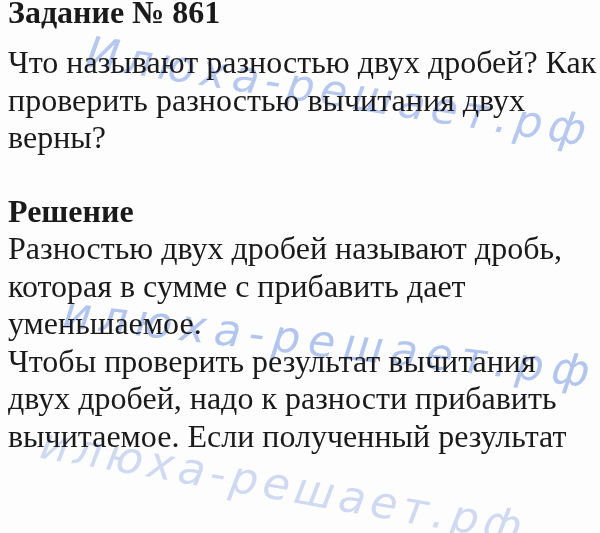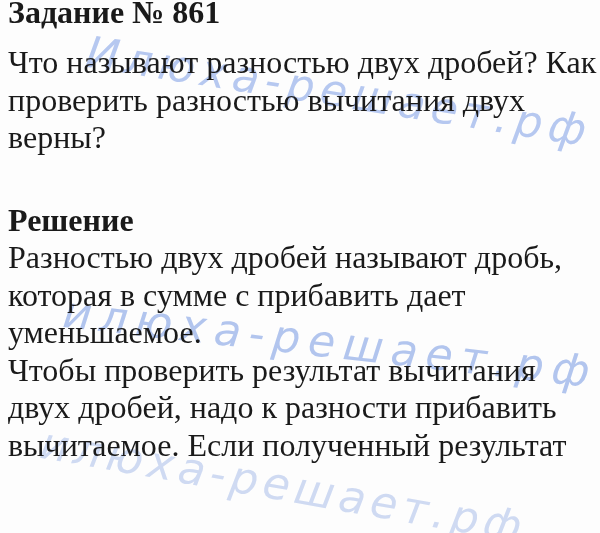--- a/index.html
+++ b/index.html
@@ -62,21 +62,21 @@
     line-height: 34px;
     white-space: nowrap;
   }
   .question-block { margin-top: 15px; }
   .line {
     font-size: 32px;
     line-height: 37.5px;
     white-space: nowrap;
   }
   .solution-heading {
-    margin-top: 45px;
+    margin-top: 36px;
     font-size: 32px;
     font-weight: bold;
     line-height: 37.5px;
     white-space: nowrap;
   }
 </style>
 </head>
 <body>
 
 <div class="page">

